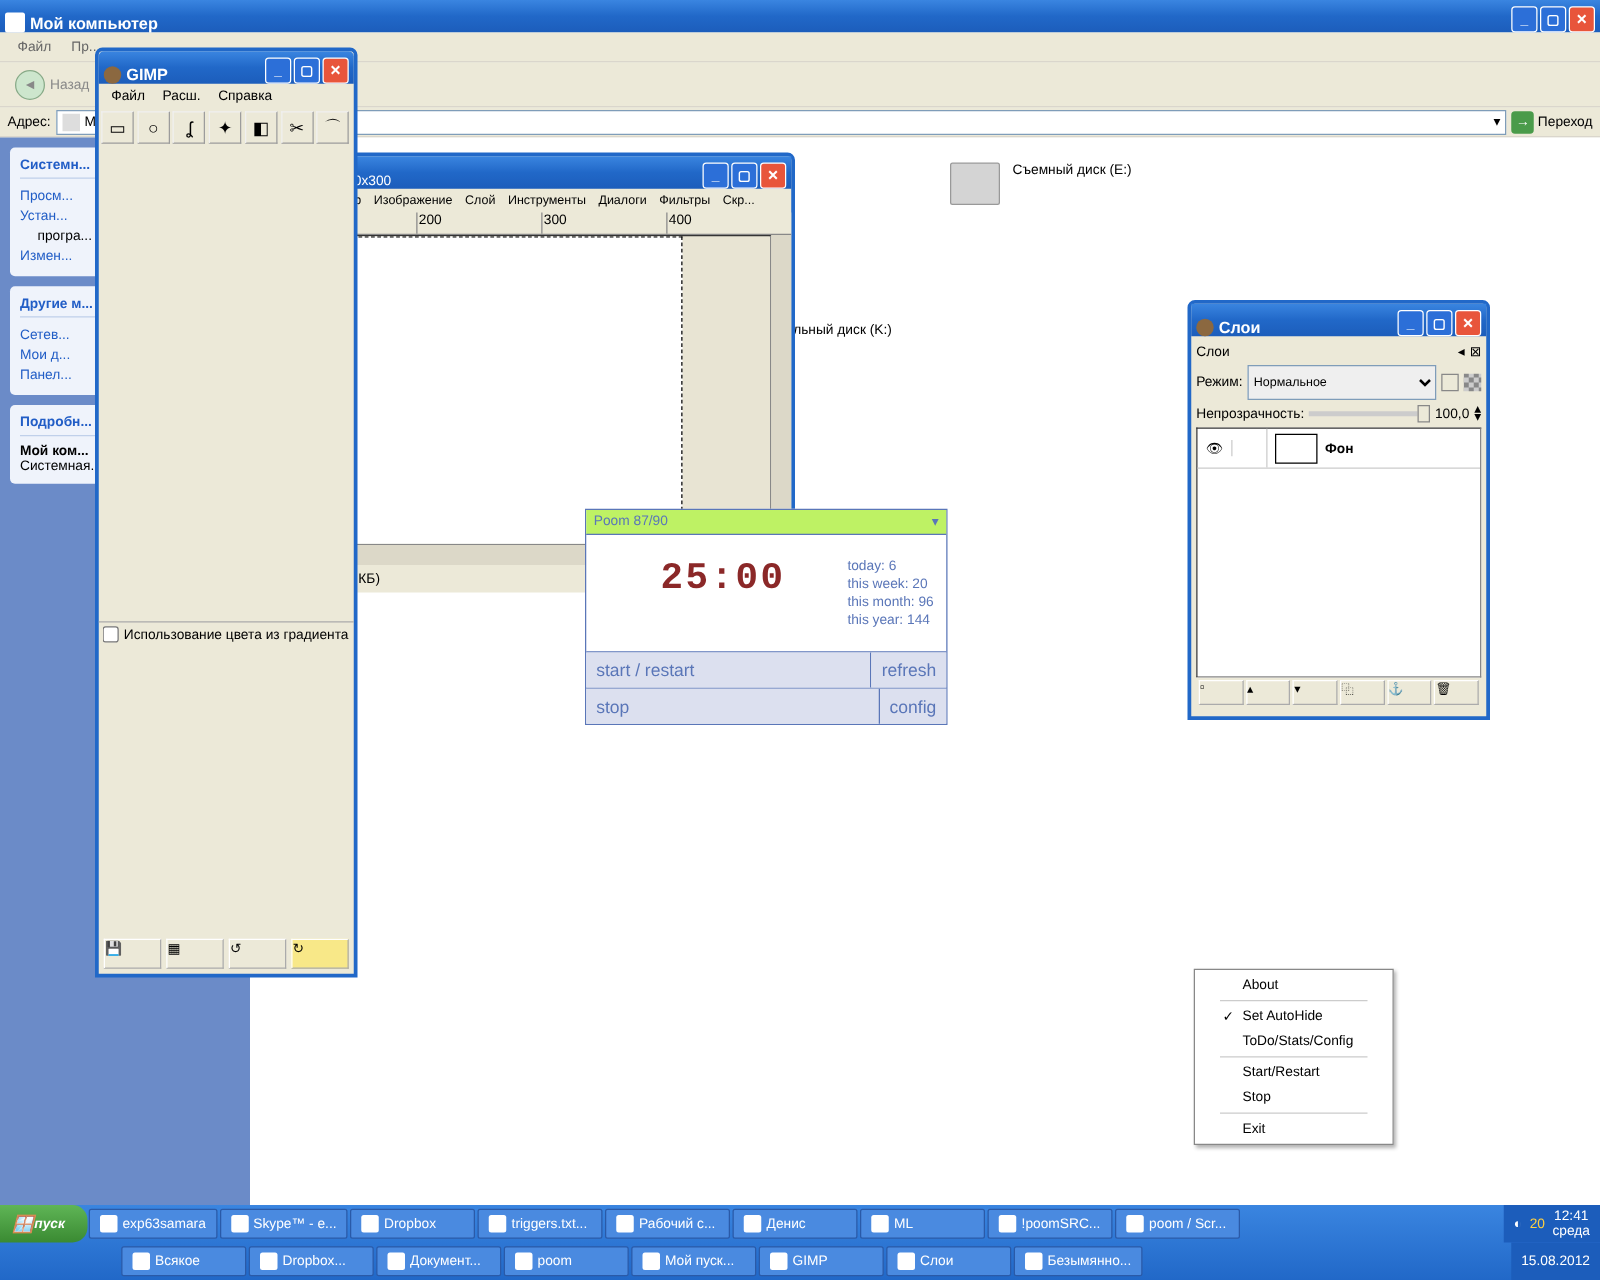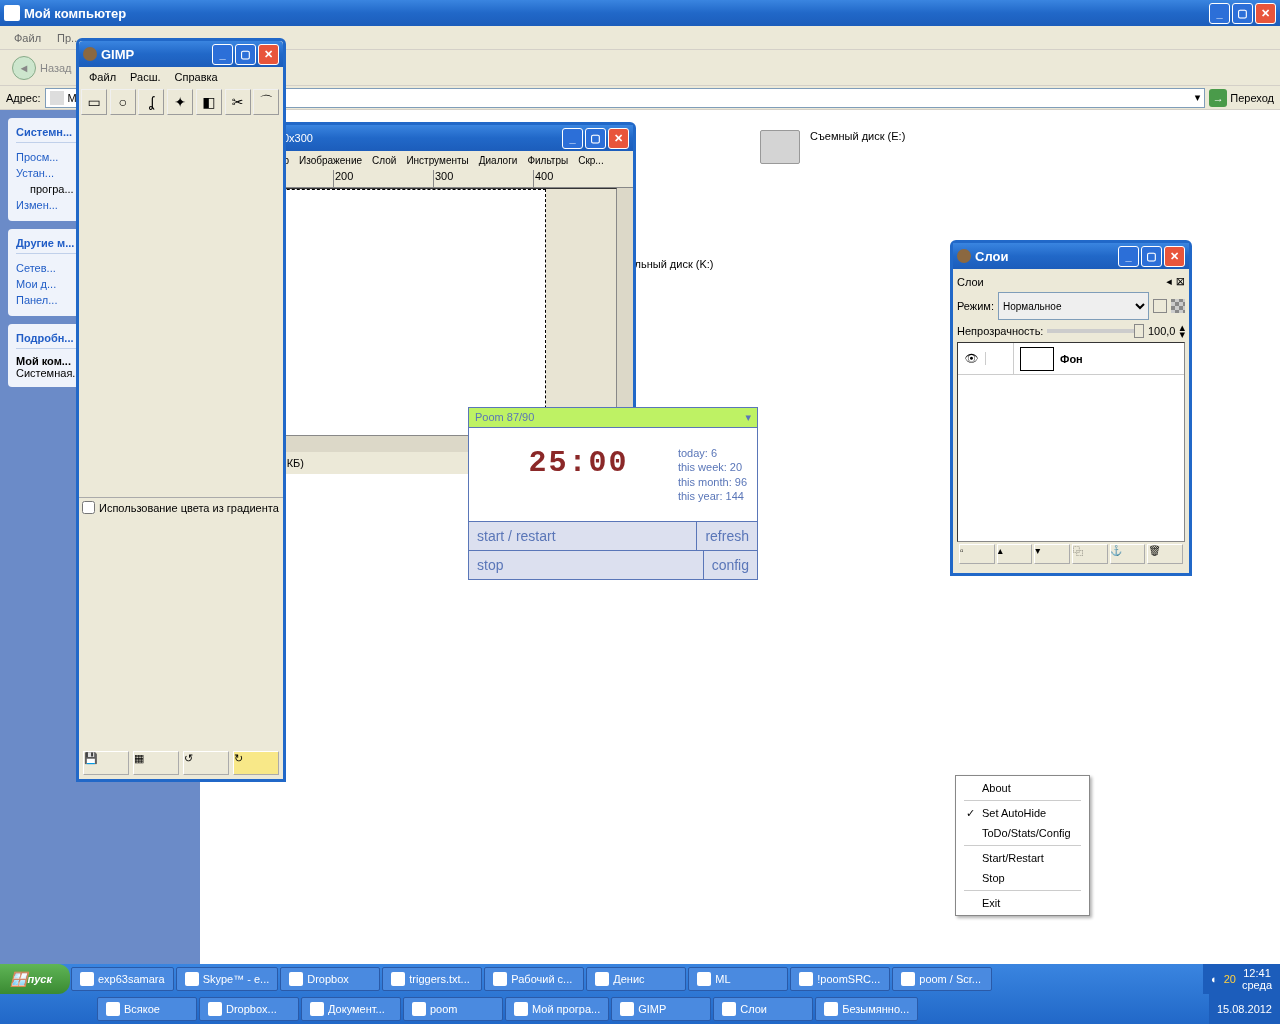--- a/index.html
+++ b/index.html
@@ -1,19 +1,19 @@
 <!DOCTYPE html>
 <html><head>
 <meta charset="utf-8">
 <style>
 * { margin:0; padding:0; box-sizing:border-box; font-family:Tahoma, Arial, sans-serif; font-size:11px; }
 body { width:1280px; height:1024px; background:#6b8bc8; overflow:hidden; position:relative; }
 .desktop { position:absolute; inset:0; }
 .explorer { position:absolute; left:0; top:0; width:1280px; height:980px; background:#fff; }
-.titlebar { height:26px; background:linear-gradient(#3a85e0,#2168c8 50%,#1c5dbb); display:flex; align-items:center; padding:0 4px; color:#fff; }
+.titlebar { height:26px; background:linear-gradient(#3a85e0,#2168c8 50%,#1c5dbb); display:flex; align-items:flex-end; padding:0 4px; color:#fff; }
 .titlebar-icon { width:16px; height:16px; background:#fff; border-radius:2px; margin-right:4px; }
 .titlebar-txt { flex:1; font-weight:bold; font-size:13px; }
 .tbtn { width:21px; height:21px; margin-left:2px; display:flex; align-items:center; justify-content:center; border-radius:3px; color:#fff; font-weight:bold; font-size:11px; }
 .tbtn.min { background:#2c6fd8; border:1px solid #fff; }
 .tbtn.max { background:#2c6fd8; border:1px solid #fff; }
 .tbtn.close { background:#e8553b; border:1px solid #fff; }
 .menubar { height:24px; background:#ece9d8; display:flex; align-items:center; padding:0 6px; border-bottom:1px solid #d4d0c8; }
 .menubar span { padding:2px 8px; color:#666; }
 .navbar { height:36px; background:#ece9d8; display:flex; align-items:center; padding:0 6px; gap:6px; border-bottom:1px solid #d4d0c8; }
 .navbtn { display:flex; align-items:center; gap:4px; padding:3px 6px; color:#888; }
@@ -76,21 +76,21 @@
 .poom-title { background:#bef264; border-bottom:1px solid #5a76b8; display:flex; padding:3px 6px; color:#5a76b8; font-size:10px; }
 .poom-title span:first-child { flex:1; }
 .poom-body { display:flex; padding:18px 10px; }
 .poom-timer { font-family:'Courier New',monospace; font-size:30px; font-weight:bold; color:#8b2828; letter-spacing:2px; flex:1; text-align:center; }
 .poom-stats { font-size:10px; color:#5a76b8; line-height:1.3; }
 .poom-row { display:flex; border-top:1px solid #5a76b8; }
 .poom-row div { padding:6px 8px; color:#5a76b8; background:#dce0ef; font-size:14px; }
 .poom-row div:first-child { flex:1; border-right:1px solid #5a76b8; }
 
 
-.ctx { position:absolute; left:955px; top:775px; width:135px; background:#fff; border:1px solid #888; box-shadow:2px 2px 3px rgba(0,0,0,.3); padding:2px 4px; }
+.ctx { position:absolute; left:955px; top:775px; width:160px; background:#fff; border:1px solid #888; box-shadow:2px 2px 3px rgba(0,0,0,.3); padding:2px 16px; }
 .ctx div { padding:4px 10px 4px 22px; font-size:11px; position:relative; }
 .ctx hr { margin:2px 4px; border:none; border-top:1px solid #ccc; }
 .ctx .chk::before { content:'✓'; position:absolute; left:6px; }
 
 
 .taskbar { position:absolute; left:0; bottom:0; width:100%; height:60px; background:linear-gradient(#3a85e0,#2168c8); display:flex; flex-direction:column; }
 .task-row { display:flex; height:30px; align-items:center; }
 .start { height:30px; padding:0 18px 0 10px; background:linear-gradient(#5fb556,#3a8a32); color:#fff; font-weight:bold; font-style:italic; font-size:14px; border-radius:0 12px 12px 0; display:flex; align-items:center; }
 .task-item { height:24px; padding:0 8px; margin:0 1px; background:#4a8ae0; color:#fff; font-size:10px; display:flex; align-items:center; gap:4px; border:1px solid #2a5aa8; border-radius:2px; min-width:100px; max-width:110px; overflow:hidden; white-space:nowrap; }
 .task-item .ic { width:14px; height:14px; background:#fff; border-radius:2px; flex-shrink:0; }
@@ -407,21 +407,21 @@
     <div class="task-item">
           <div class="ic"></div>
           <span>Документ...</span>
         </div>
     <div class="task-item">
           <div class="ic"></div>
           <span>poom</span>
         </div>
     <div class="task-item">
           <div class="ic"></div>
-          <span>Мой програ...</span>
+          <span>Мой пуск...</span>
         </div>
     <div class="task-item">
           <div class="ic"></div>
           <span>GIMP</span>
         </div>
     <div class="task-item">
           <div class="ic"></div>
           <span>Слои</span>
         </div>
     <div class="task-item">

